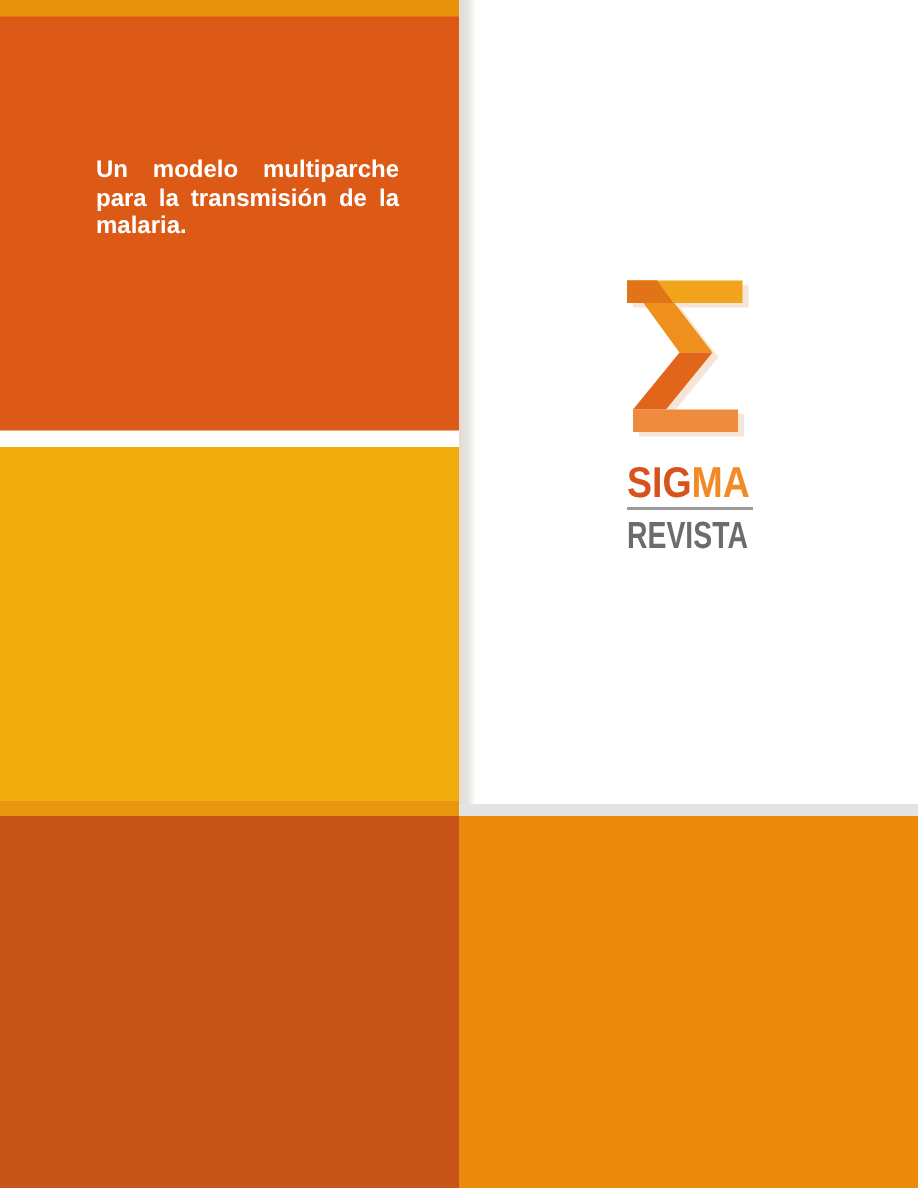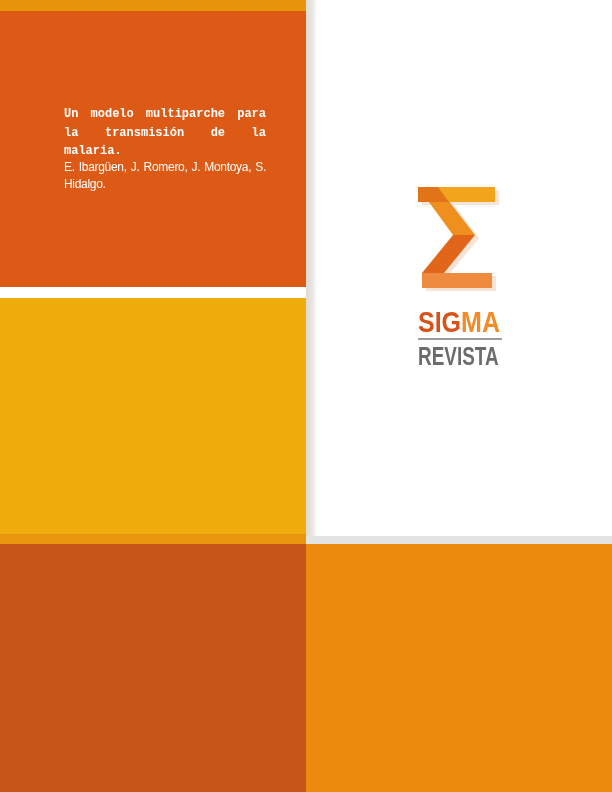--- a/index.html
+++ b/index.html
@@ -17,21 +17,21 @@
   .strip-mid { left:0; top:534px; width:306px; height:10px; }
   .block3 { left:0; top:544px; width:306px; height:248px; }
   .white-panel { left:306px; top:0; width:306px; height:536px; background:#ffffff; }
   .seam-shadow { left:306px; top:0; width:11px; height:536px;
     background:linear-gradient(to right, #e3d9d2, #e7e5e3 55%, rgba(255,255,255,0)); }
   .strip-gray { left:306px; top:536px; width:306px; height:8px; }
   .block4 { left:306px; top:544px; width:306px; height:248px; }
 
   
   .txt { color:#ffffff; }
-  .title { text-align:justify; font-weight:bold; font-size:12px;font-family:Liberation Mono, monospace; }
+  .title { text-align:justify; font-weight:bold; font-size:16px; }
   .t1 { left:64px; top:105px; width:202px; line-height:18.5px; }
   .t2 { left:64px; top:349px; width:202px; line-height:21px; }
   .authors { font-size:12px; letter-spacing:-0.3px; word-spacing:-0.5px;
              text-align:justify; line-height:17px; }
   .a1 { left:64px; top:159px; width:202px; }
   .a2 { left:64px; top:449px; width:202px; }
 
   
   .sigma-svg { left:418px; top:185px; width:78px; height:104px;
     filter:drop-shadow(4px 3px 0 #f6e4d6); }
@@ -42,21 +42,20 @@
   .logo-sub { left:418px; top:342px; width:98px; font-weight:bold; font-size:22px;
     transform:scale(0.86,1.15); transform-origin:top left; white-space:nowrap; }
 </style>
 </head>
 <body>
 
 <div class="page">
 
   <section class="abs block1" style="background-color: rgb(220, 90, 21);">
     <div class="abs txt title t1">Un modelo multiparche para la transmisión de la malaria.</div>
-    <div class="abs txt authors a1">E. Ibargüen, J. Romero, J. Montoya, S. Hidalgo.</div>
   </section>
 
   <div class="abs strip-top" style="background-color: rgb(232, 147, 12);"></div>
 
   <section class="abs block2" style="background-color: rgb(240, 172, 12);">
     <div class="abs txt title t2">Formación de educadores matemáticos en la Universidad de Nariño: Etnomatemática y Cognición.</div>
     <div class="abs txt authors a2">G. Marmolejo, H. Blanco.</div>
   </section>
 
   <div class="abs strip-mid" style="background-color: rgb(232, 150, 13);"></div>

